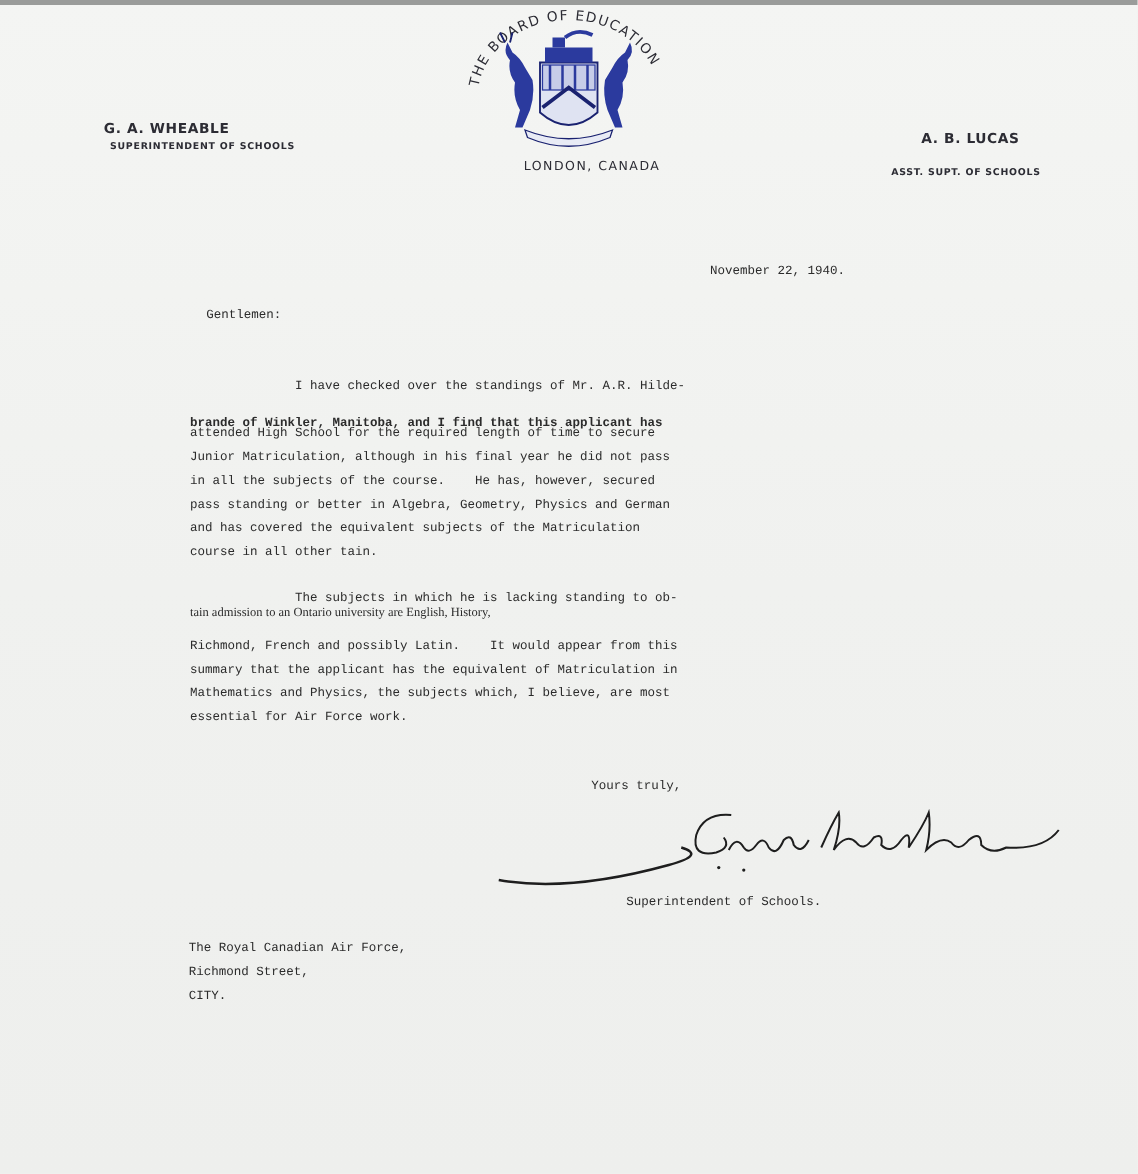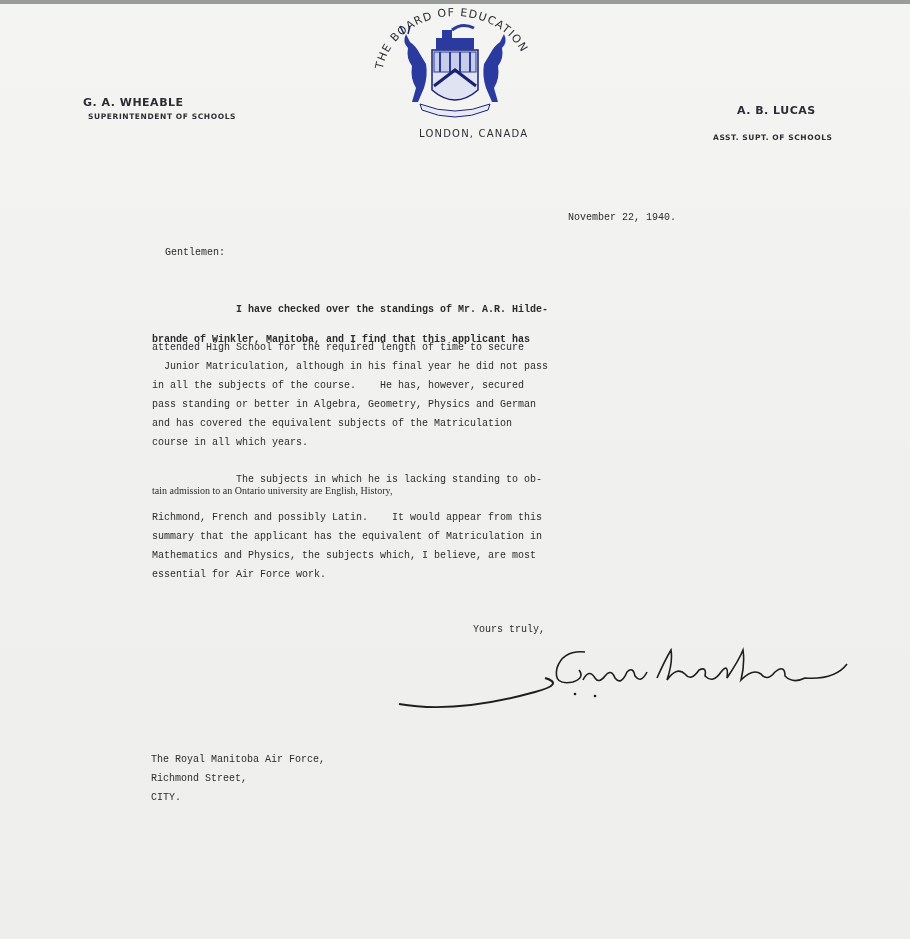--- a/index.html
+++ b/index.html
@@ -70,28 +70,28 @@
   <div class="city">LONDON, CANADA</div>
 
   <div class="lh-name" style="left:737px; top:104px; font-size:11px;text-align:right;">A. B. LUCAS</div>
   <div class="lh-title" style="left:713px; top:133px;">ASST. SUPT. OF SCHOOLS</div>
 
   <div class="tw" style="left:568px; top:209px;">November 22, 1940.</div>
 
   <div class="tw" style="left:152px; top:244px;margin-left:13px;">Gentlemen:</div>
 
   <div>
-    <div class="tw" style="left:152px; top:301px;font-weight:bold;">              I have checked over the standings of Mr. A.R. Hilde-</div>
+    <div class="tw" style="left:152px; top:301px;">              I have checked over the standings of Mr. A.R. Hilde-</div>
     <div class="tw" style="left:152px; top:331px;font-weight:bold;">brande of Winkler, Manitoba, and I find that this applicant has</div>
     <div class="tw" style="left:152px; top:339px;">attended High School for the required length of time to secure</div>
-    <div class="tw" style="left:164px; top:358px;">Junior Matriculation, although in his final year he did not pass</div>
+    <div class="tw" style="left:152px; top:358px;">Junior Matriculation, although in his final year he did not pass</div>
     <div class="tw" style="left:152px; top:377px;">in all the subjects of the course.    He has, however, secured</div>
     <div class="tw" style="left:152px; top:396px;">pass standing or better in Algebra, Geometry, Physics and German</div>
     <div class="tw" style="left:152px; top:415px;">and has covered the equivalent subjects of the Matriculation</div>
-    <div class="tw" style="left:152px; top:434px;">course in all which years.</div>
+    <div class="tw" style="left:152px; top:434px;">course in all other tain.</div>
   </div>
 
   <div>
     <div class="tw" style="left:152px; top:471px;">              The subjects in which he is lacking standing to ob-</div>
     <div class="tw" style="left:152px; top:482px;font-family:Liberation Serif, serif;">tain admission to an Ontario university are English, History,</div>
     <div class="tw" style="left:152px; top:509px;">Richmond, French and possibly Latin.    It would appear from this</div>
     <div class="tw" style="left:152px; top:528px;">summary that the applicant has the equivalent of Matriculation in</div>
     <div class="tw" style="left:152px; top:547px;">Mathematics and Physics, the subjects which, I believe, are most</div>
     <div class="tw" style="left:152px; top:566px;">essential for Air Force work.</div>
   </div>
@@ -100,19 +100,20 @@
 
   <svg class="sig" viewBox="0 0 460 75">
     <path d="M4 64 Q60 74 140 52 Q170 44 150 38" fill="none" stroke="#1e1e1e" stroke-width="2"></path>
     <path d="M190 12 Q168 10 162 28 Q158 46 178 42 Q190 38 184 30" fill="none" stroke="#1e1e1e" stroke-width="1.6"></path>
     <path d="M188 40 Q194 28 200 38 Q204 44 210 36 Q216 28 220 38 Q226 46 232 32 Q238 26 240 36 Q246 44 252 32" fill="none" stroke="#1e1e1e" stroke-width="1.6"></path>
     <path d="M262 38 Q270 20 276 10 Q278 22 272 40 Q282 26 290 34 Q296 42 304 30 Q312 26 310 36 Q318 44 326 32 Q334 22 332 38 Q344 20 348 10 Q350 24 346 40 Q358 28 366 34 Q372 42 380 32 Q390 24 390 36 Q398 44 410 38 Q440 40 452 24" fill="none" stroke="#1e1e1e" stroke-width="1.6"></path>
     <circle cx="180" cy="54" r="1.3" fill="#1e1e1e"></circle>
     <circle cx="200" cy="56" r="1.3" fill="#1e1e1e"></circle>
   </svg>
 
+  <div class="tw" style="left:501px; top:714px;">Superintendent of Schools.</div>
 
   <div>
-    <div class="tw" style="left:151px; top:751px;">The Royal Manitoba Air Force,</div>
+    <div class="tw" style="left:151px; top:751px;">The Royal Canadian Air Force,</div>
     <div class="tw" style="left:151px; top:770px;">Richmond Street,</div>
     <div class="tw" style="left:151px; top:789px;">CITY.</div>
   </div>
 </div>
 
 </body></html>

